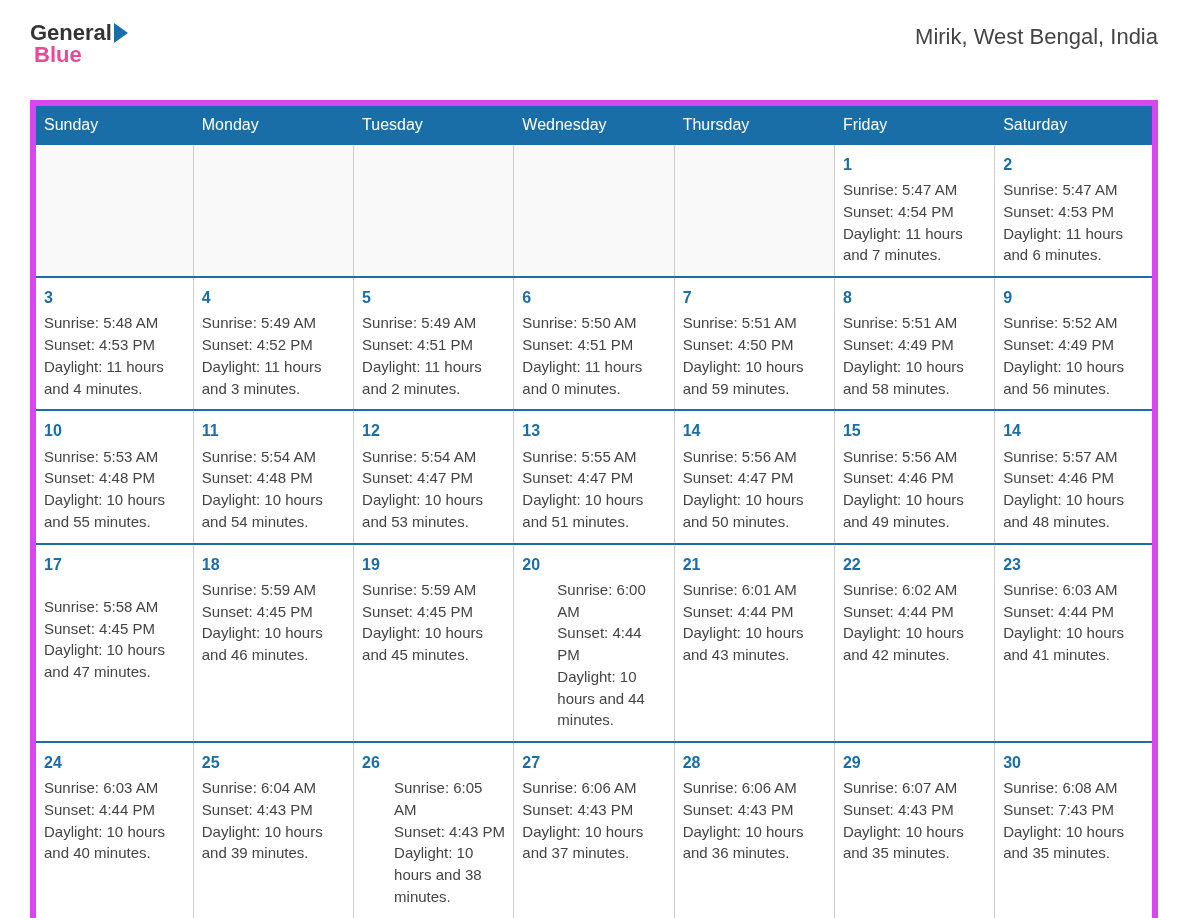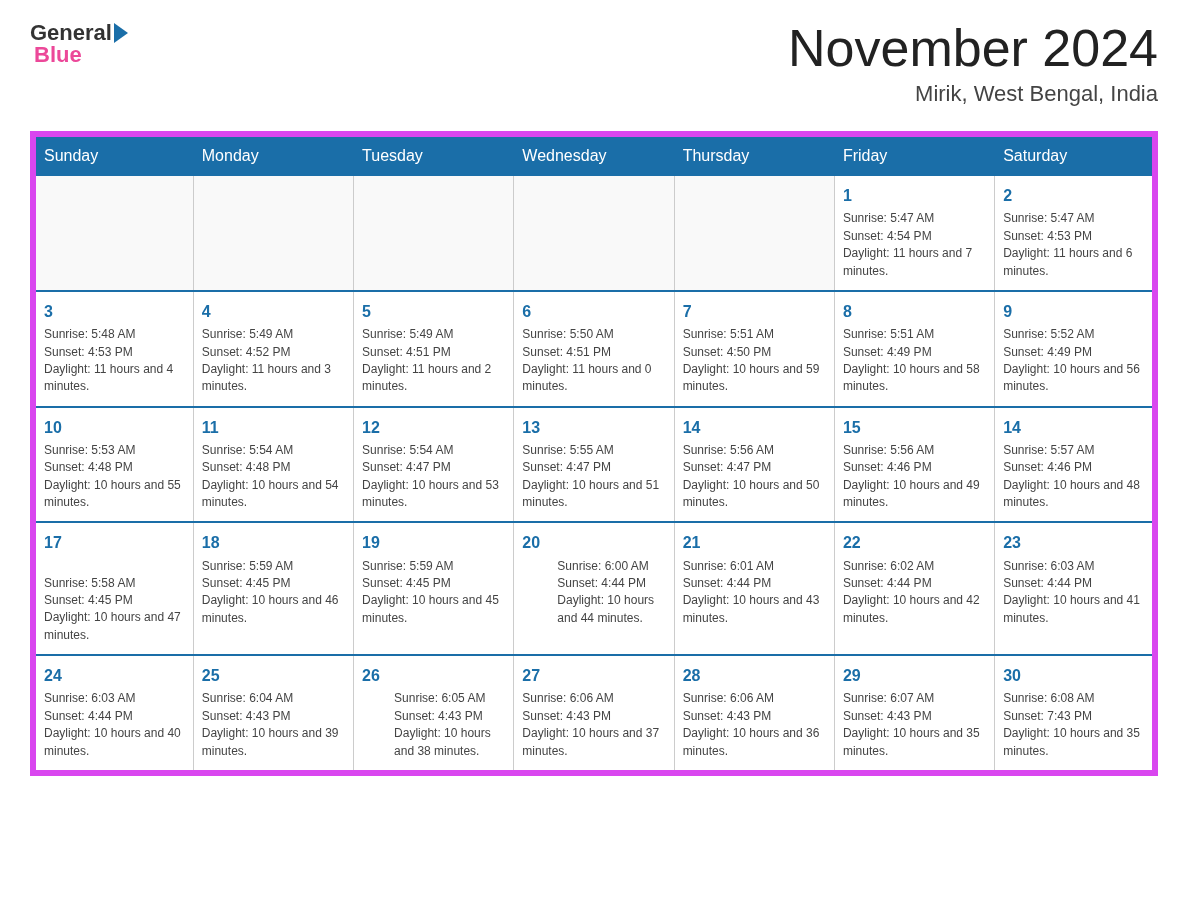--- a/index.html
+++ b/index.html
@@ -7,21 +7,21 @@
       font-family: Arial, sans-serif;
       background: #ffffff;
       padding: 20px 30px;
       width: 1188px;
       min-height: 918px;
     }
     .header {
       display: flex;
       justify-content: space-between;
       align-items: flex-start;
-      margin-bottom: 24px;
+      margin-bottom: 32px;
     }
     .logo-container {
       display: flex;
       flex-direction: column;
       align-items: flex-start;
     }
     .logo-general {
       font-size: 22px;
       font-weight: bold;
       color: #333;
@@ -85,21 +85,21 @@
     }
     .day-number {
       font-size: 16px;
       font-weight: bold;
       color: #1a6ea8;
       display: block;
       margin-bottom: 3px;
     }
     .day-info {
       color: #444;
-      font-size: 12px;
+      font-size: 15px;
     }
     .empty-cell {
       background: #f9f9f9;
     }
     tr {
       border-bottom: 2px solid #1a6ea8;
     }
     tr:last-child {
       border-bottom: none;
     }
@@ -109,21 +109,20 @@
 
 <div class="header">
   <div class="logo-container">
     <div class="logo-general">
       <span>General</span>
         <span class="logo-arrow"></span>
     </div>
     <div class="logo-blue">Blue</div>
   </div>
   <div class="title-block">
-    <div class="month-title">November 2024</div>
     <div class="location-title">Mirik, West Bengal, India</div>
   </div>
 </div>
 
 <table class="calendar-table">
   <thead>
     <tr>
     <th>Sunday</th>
         <th>Monday</th>
         <th>Tuesday</th>

